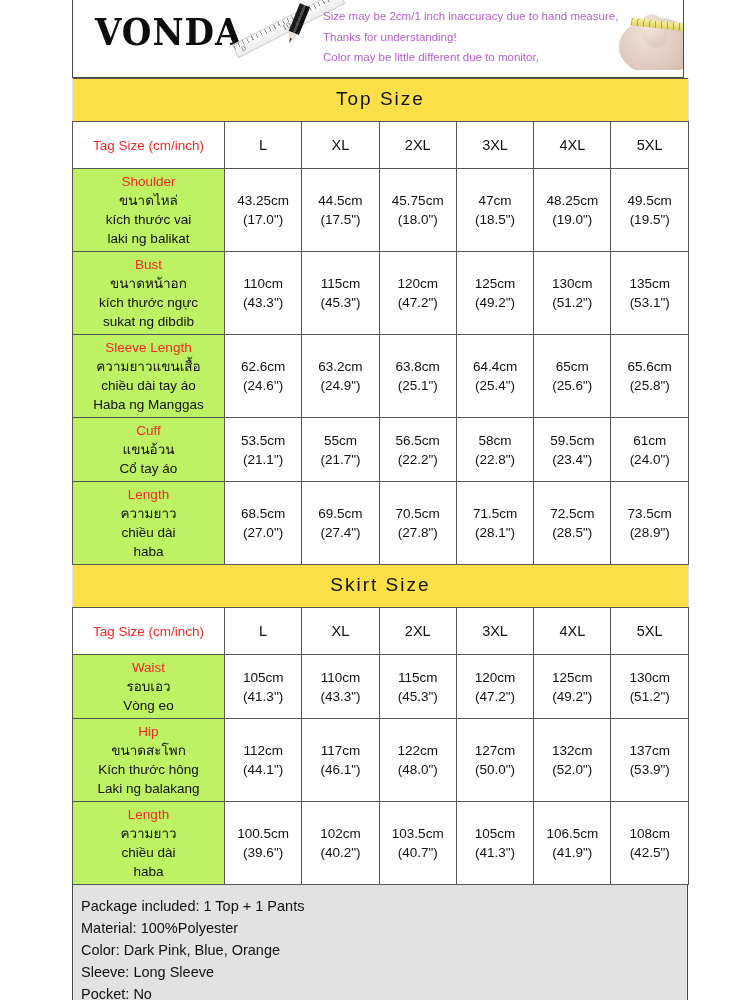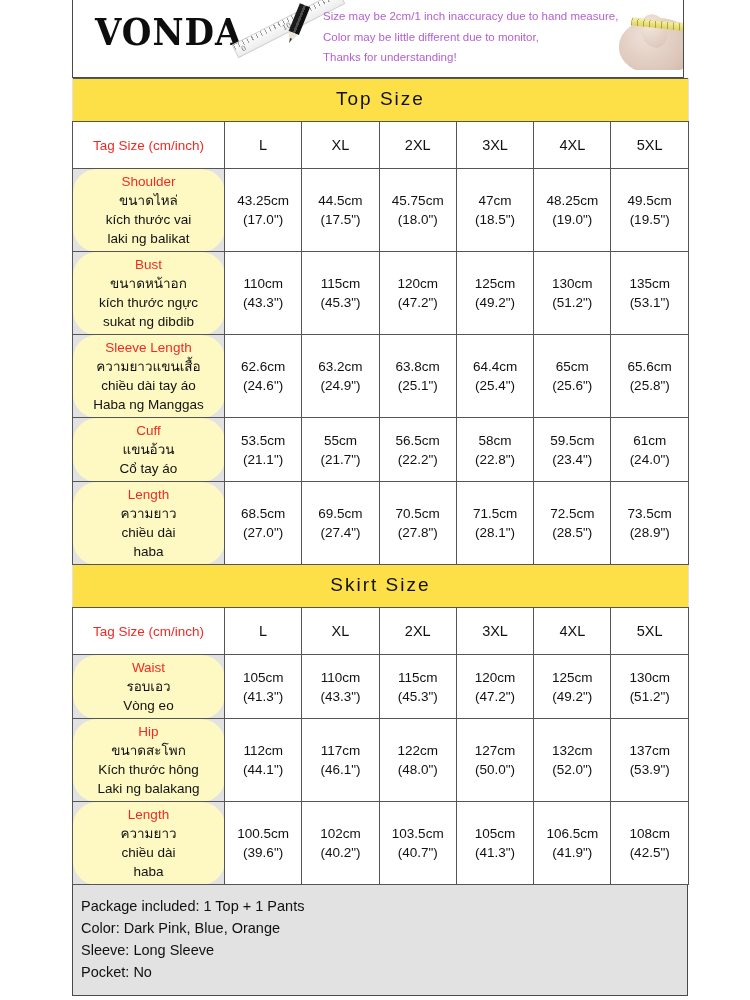--- a/index.html
+++ b/index.html
@@ -80,21 +80,21 @@
   .col-sz{width:77.3px;}
 
   .section-title td{
     background:#fde047;border-left:none;border-right:none;
     font-size:19px;letter-spacing:2px;padding:9px 0 11px 0;
   }
   .hdr td{background:#ffffff;height:40px;font-size:14.5px;}
   .hdr .lbl{color:#ef2b25;font-size:13.5px;}
 
   .lblcell{
-    background:#fef9c3;line-height:19px;font-size:13.5px;padding:7px 4px;border-radius:24px;
+    background:#bef264;line-height:19px;font-size:13.5px;padding:7px 4px;
   }
   .lblcell .en{color:#ef2b25;display:block;}
   .lblcell .tr{display:block;color:#111;}
   .valcell{background:#ffffff;line-height:19px;font-size:14px;}
   .valcell .cm{display:block;}
   .valcell .inch{display:block;}
 
   .footer{
     position:absolute;left:72px;width:616px;
     background:#e2e2e2;border:1px solid #4a4a4a;border-top:none;
@@ -119,22 +119,22 @@
       </div>
       <div class="pencil">
         <div class="body"></div>
         <div class="tipwood"></div>
         <div class="tiplead"></div>
       </div>
     </div>
 
     <div class="notes">
       <div>Size may be 2cm/1 inch inaccuracy due to hand measure,</div>
+      <div>Thanks for understanding!</div>
       <div>Color may be little different due to monitor,</div>
-      <div>Thanks for understanding!</div>
     </div>
 
     <div class="tape">
       <div class="hand"></div>
       <div class="thumb"></div>
       <div class="strip"></div>
     </div>
   </div>
 
   <table class="tbl">
@@ -424,17 +424,18 @@
           <td class="valcell">
             <span class="cm">108cm</span>
             <span class="inch">(42.5")</span>
           </td>
         </tr>
       </tbody>
   </table>
 
   <div class="footer" id="footer" style="top: 885px;">
       <div>Package included: 1  Top + 1 Pants</div>
+      <div>Material: 100%Polyester</div>
       <div>Color: Dark Pink, Blue, Orange</div>
       <div>Sleeve: Long Sleeve</div>
       <div>Pocket: No</div>
     </div>
 </div>
 
 </body></html>

